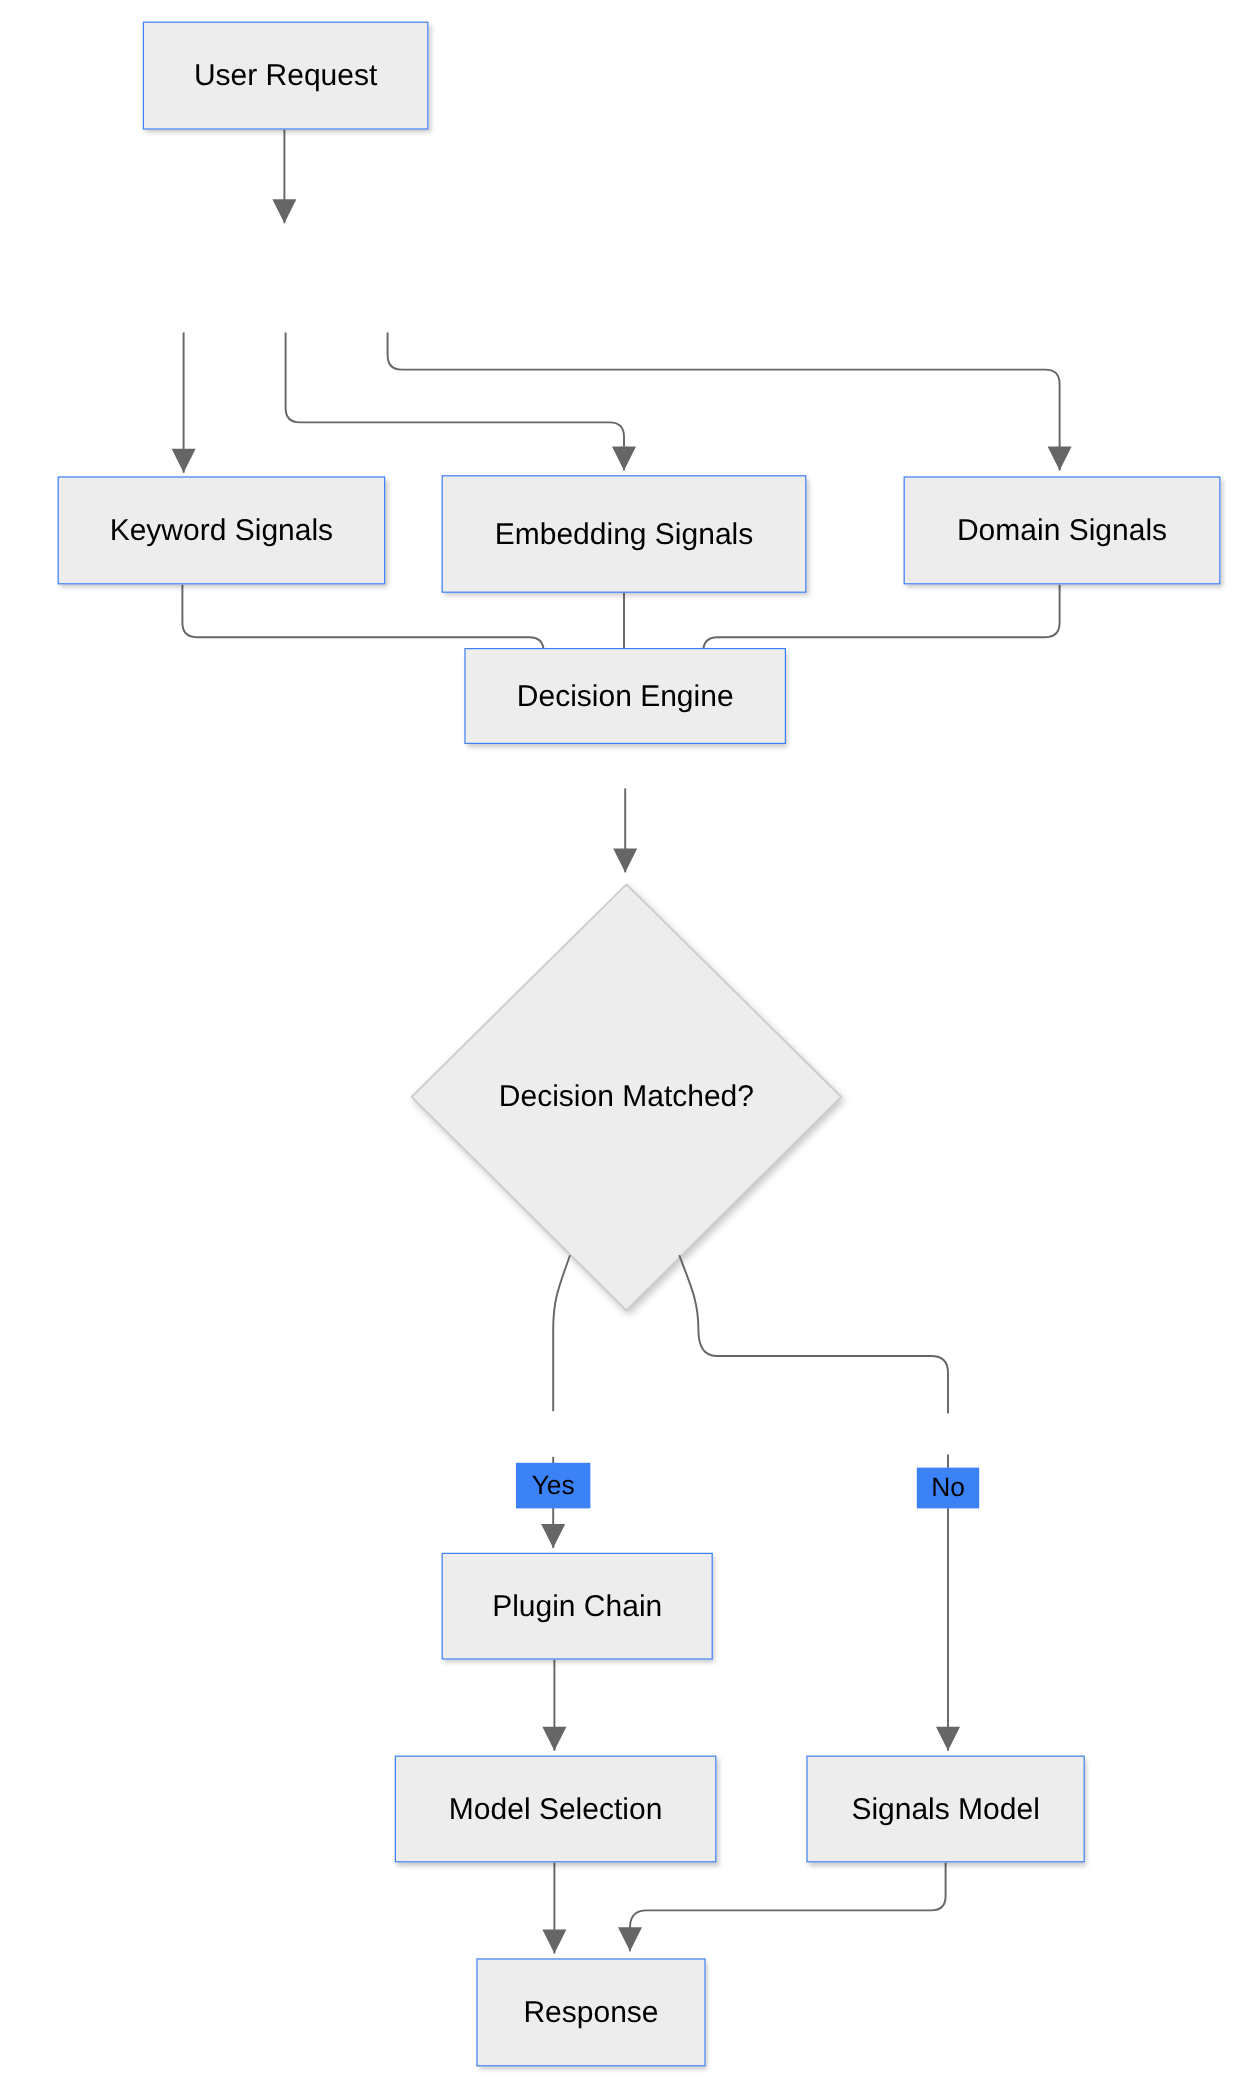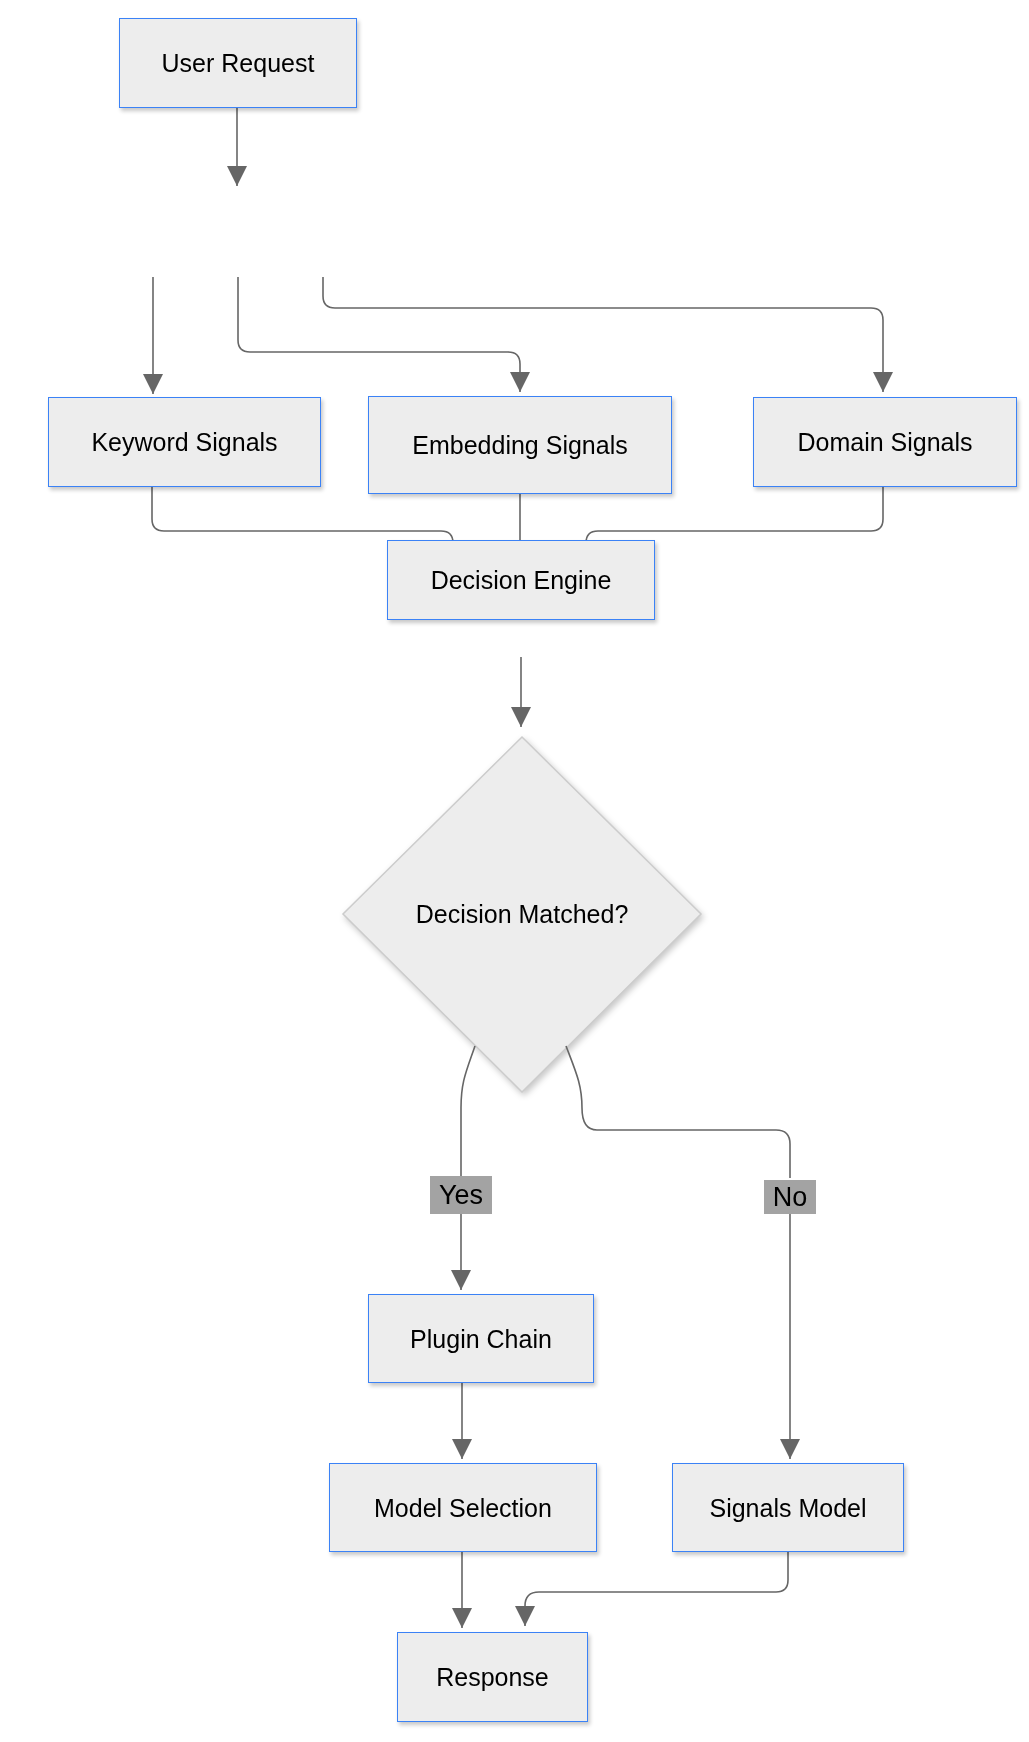--- a/index.html
+++ b/index.html
@@ -55,23 +55,24 @@
     justify-content: center;
     font-size: 25px;
     text-align: right;
     white-space: nowrap;
   }
   .edge-label {
     position: absolute;
     display: flex;
     align-items: center;
     justify-content: center;
-    font-size: 27px;
-    background: #a3a3a3;
+    font-size: 22px;
+    background: #3b82f6;
     white-space: nowrap;
+    margin-top: 43px;
   }
 </style>
 </head>
 <body>
 
 <div class="canvas">
 
   <svg class="edges-svg" viewBox="0 0 1029 1742" xmlns="http://www.w3.org/2000/svg">
     <defs>
       <marker id="arrow" markerUnits="userSpaceOnUse" markerWidth="24" markerHeight="24" refX="22" refY="12" orient="auto">

